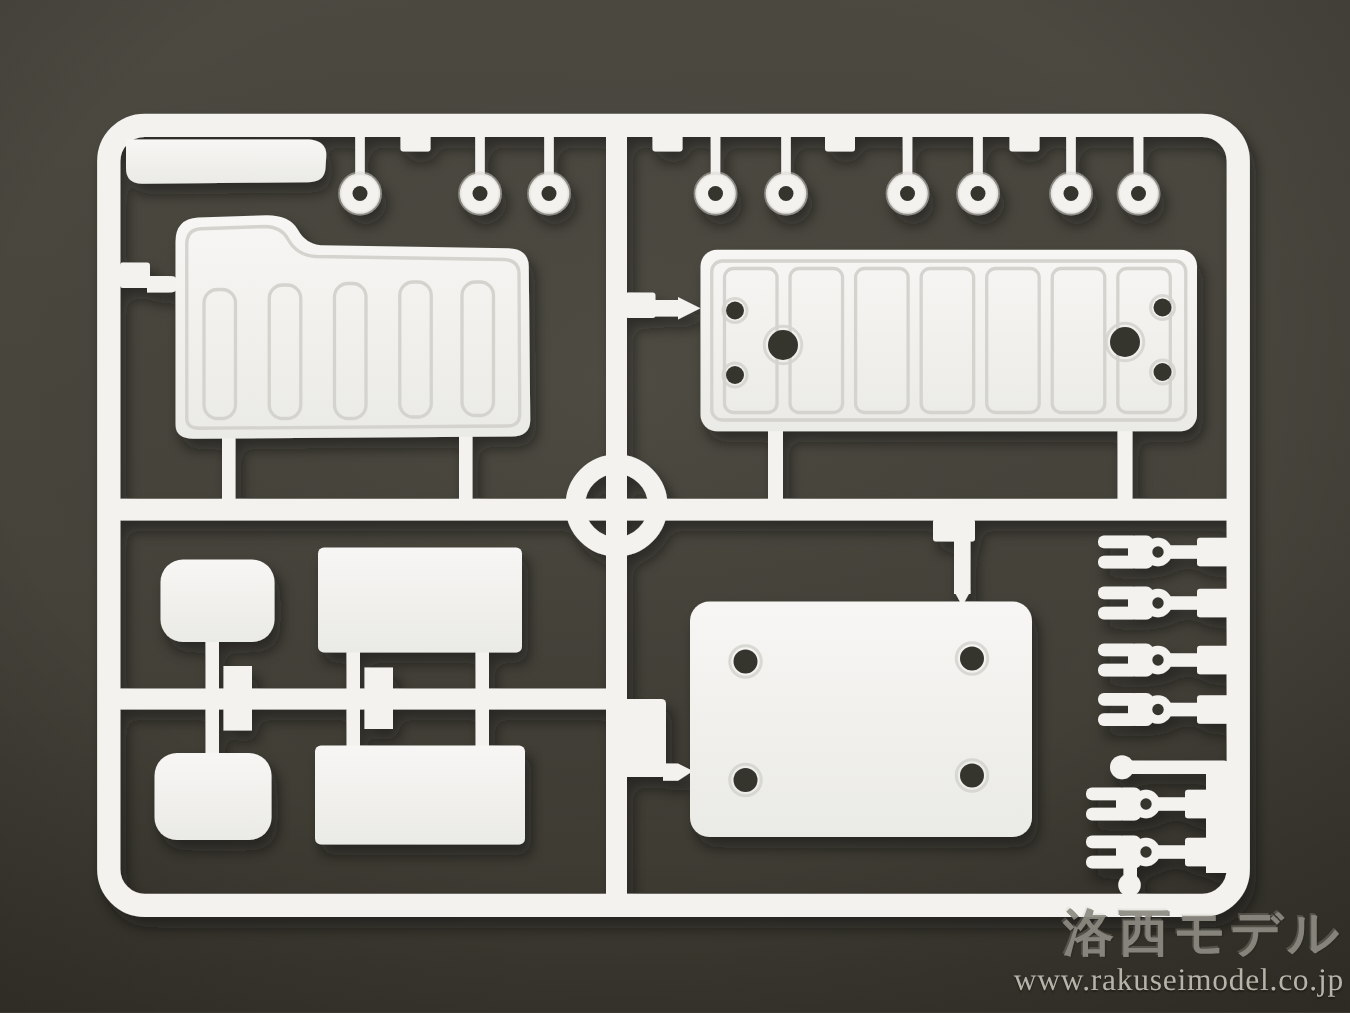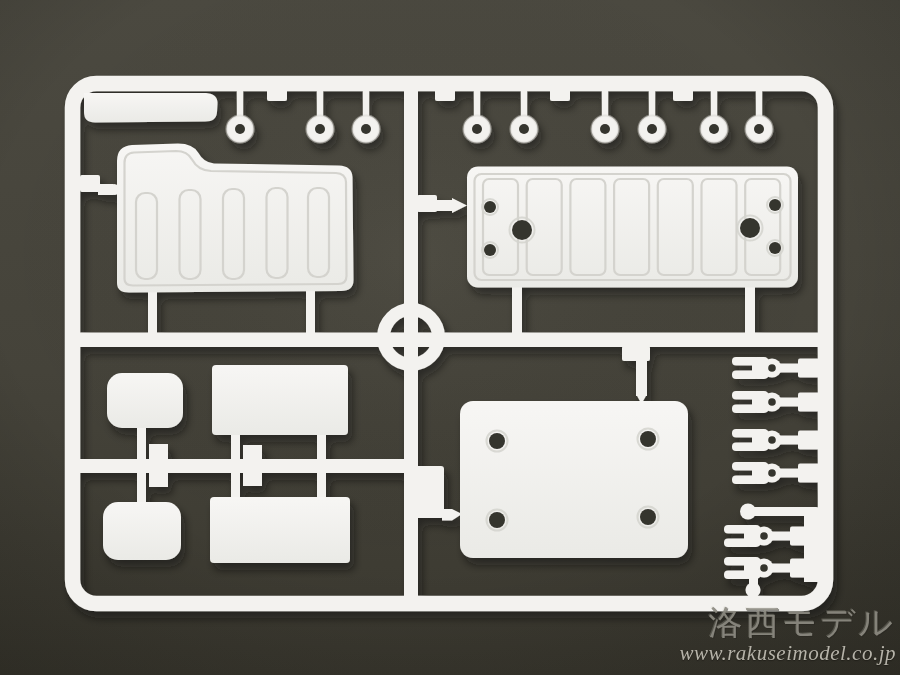--- a/index.html
+++ b/index.html
@@ -15,33 +15,32 @@
   .plg{fill:url(#faceGrad);}
   .ln{fill:none;stroke:var(--line,#d4d3ce);stroke-width:2.2;}
   .hole{fill:var(--hole,#36352e);}
   .ring{fill:none;stroke:var(--line,#e0dfdb);stroke-width:2;opacity:.85;}
   .watermark{
     position:absolute;right:4px;text-align:right;line-height:1;
     pointer-events:none;
   }
   .wm-jp{
     top:605px;
-    font-size:34px;font-weight:normal;letter-spacing:3px;
+    font-size:34px;font-weight:bold;letter-spacing:3px;
     color:var(--wm1,#8d8b82);
     text-shadow:1px 1px 0 rgba(40,39,33,.55), -1px -1px 0 rgba(200,198,188,.25);
     opacity:.92;
     font-family:"DejaVu Sans",sans-serif;
   }
   .wm-url{
     top:643px;
     font-size:21px;letter-spacing:.5px;
     color:var(--wm2,#b6b3a9);
     font-family:"Liberation Serif","DejaVu Serif",serif;
     text-shadow:0 1px 1px rgba(25,24,19,.7);
-    font-style:italic;
   }
 </style>
 </head>
 <body>
 
 <svg class="stage" viewBox="0 0 900 675" id="sprue-svg">
   <defs>
     <linearGradient id="bgGrad" x1="0" y1="0" x2="0" y2="1">
       <stop offset="0" stop-color="#4b4940"></stop>
       <stop offset="0.55" stop-color="#45433a"></stop>

